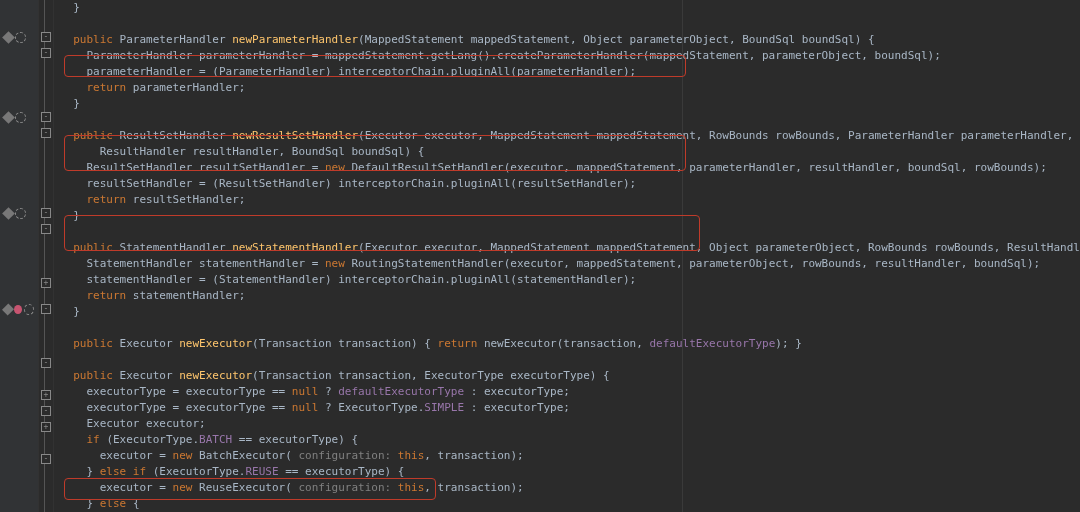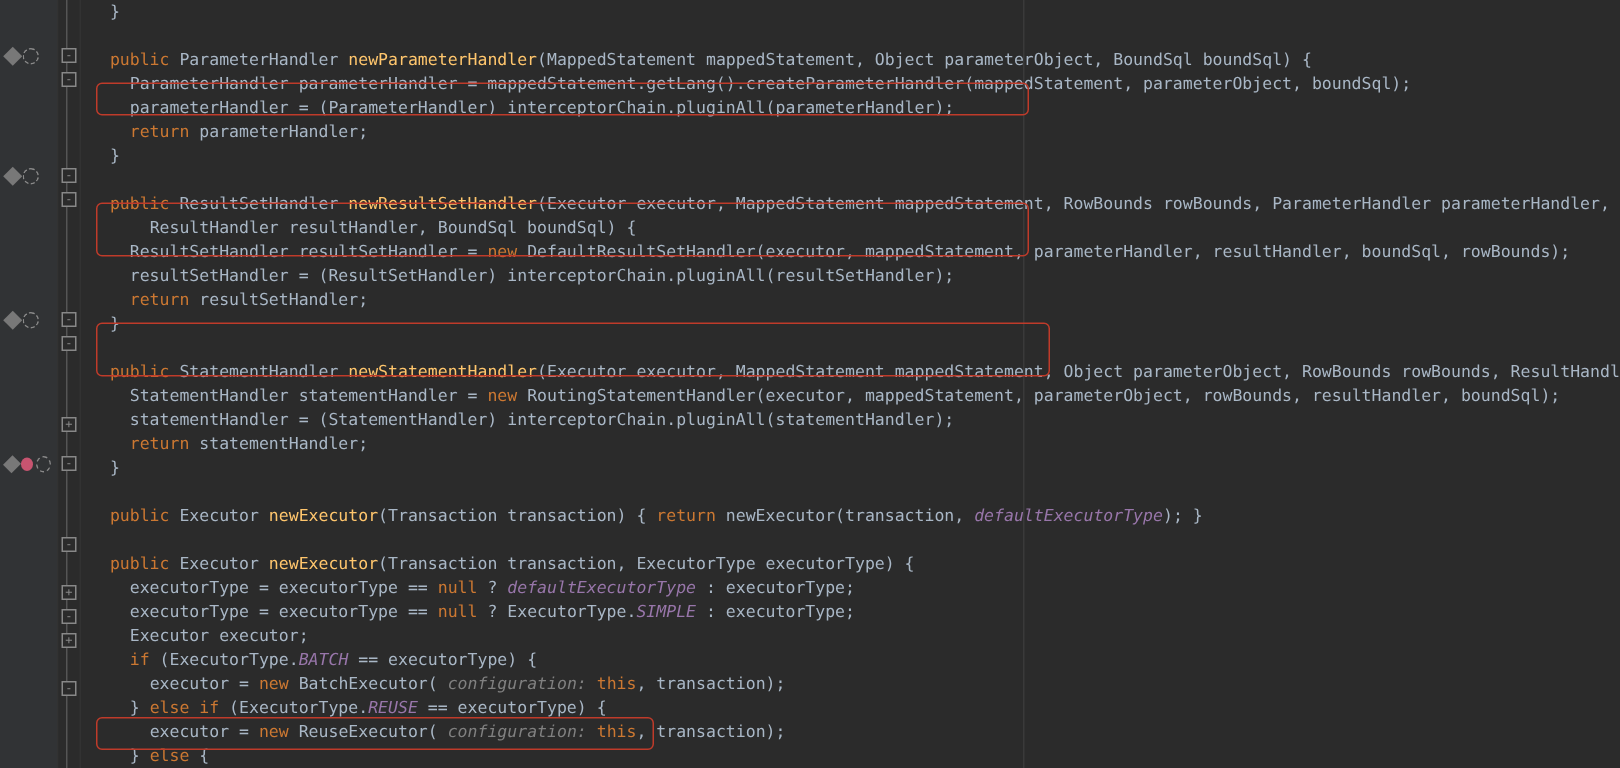--- a/index.html
+++ b/index.html
@@ -12,22 +12,22 @@
   .fold{flex:0 0 14px;background:#2b2b2b;border-right:1px solid #323232;position:relative;}
   .fstrip{position:absolute;left:5px;width:1px;background:#555;top:0;bottom:0;}
   .fbox{position:absolute;left:2px;width:8px;height:8px;border:1px solid #888;background:#2b2b2b;font-size:8px;line-height:7px;text-align:center;color:#888;cursor:pointer;}
   .codewrap{flex:1;position:relative;overflow:hidden;}
   .code{position:absolute;left:0;top:0;white-space:pre;padding:0 6px;}
   .ln{height:16px;}
   .k{color:#cc7832;}     
   .t{color:#a9b7c6;}     
   .m{color:#ffc66d;}     
   .it{color:#a9b7c6;}  
-  .f{color:#9876aa;font-style:italic;}     
-  .s{color:#808080;font-style:italic;}     
+  .f{color:#9876aa;}     
+  .s{color:#808080;}     
   .hl{position:absolute;border:1.5px solid #bf3b2a;border-radius:4px;pointer-events:none;}
   .vsep{position:absolute;top:0;bottom:0;width:1px;background:#3a3a3a;}
 </style>
 </head>
 <body>
 
 <div class="editor">
   <div class="gutter" id="gutter">
       <div class="gut-mark" style="top: 32px;">
         <span class="diamond"></span>

